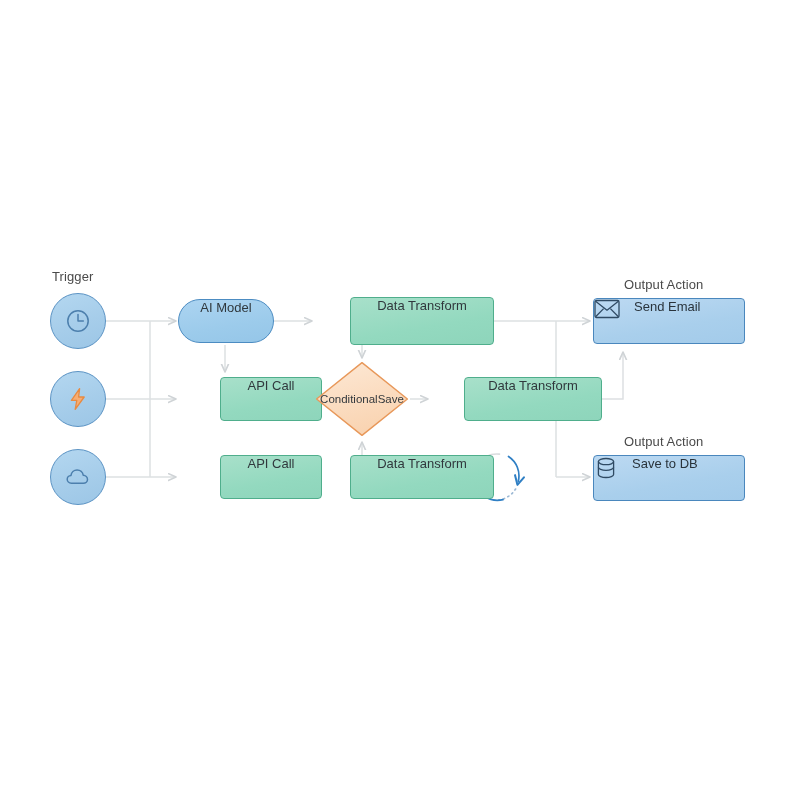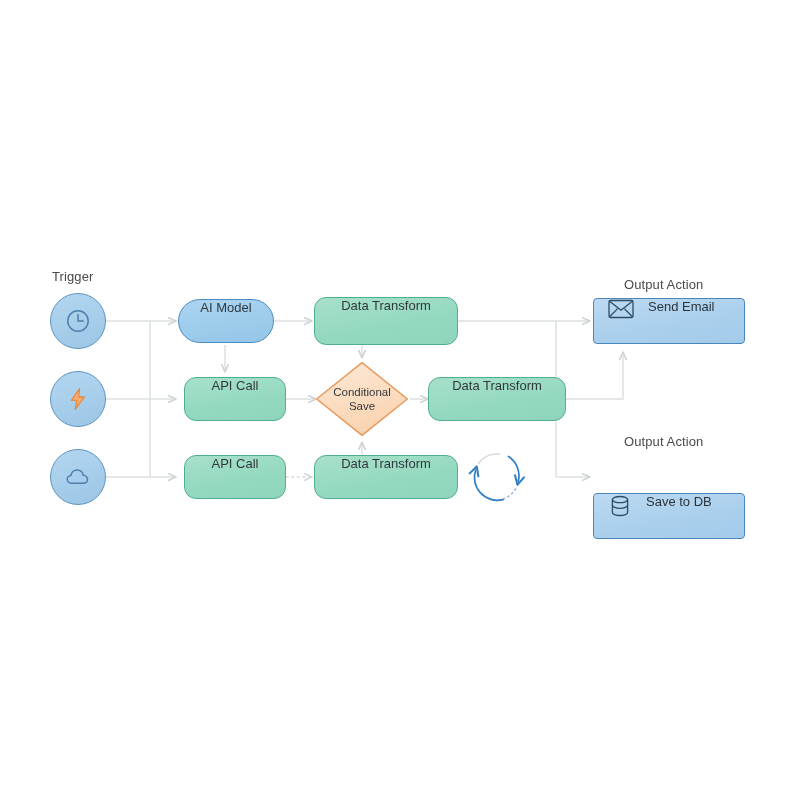--- a/index.html
+++ b/index.html
@@ -58,54 +58,54 @@
     display: flex;
     align-items: flex-start;
     justify-content: center;
     font-size: 13px;
     color: #30383d;
     white-space: nowrap;
   }
   .node.green {
     background: linear-gradient(170deg, #a8e0ca 0%, #93d9bf 60%, #8ed5bb 100%);
     border: 1.3px solid #4fae8c;
-    border-radius: 12px;
+    border-radius: 4px;
+    margin-left: 36px;
   }
   .node.blue-pill {
     background: linear-gradient(170deg, #acd4f1 0%, #9ccbeb 60%, #95c6e8 100%);
     border: 1.3px solid #4c8cc2;
     border-radius: 999px;
   }
   .node.blue-box {
     background: linear-gradient(170deg, #bcd9f2 0%, #a9cfec 60%, #a3cbea 100%);
     border: 1.4px solid #4a87bd;
     border-radius: 4px;
     justify-content: flex-start;
-    padding-left: 14px;
     gap: 14px;
   }
   .node.blue-box .label { color: #29333b; }
 
   
   .diamond-wrap {
     position: absolute;
     width: 94px;
     height: 76px;
   }
   .diamond-shape {
     position: absolute;
     left: 0; top: 0;
     width: 100%; height: 100%;
   }
   .diamond-text {
     position: absolute;
     left: 0; top: 0;
     width: 100%; height: 100%;
     display: flex;
-    flex-direction: column;
+    flex-direction: row;
     align-items: center;
     justify-content: center;
     font-size: 11.5px;
     line-height: 14px;
     color: #33383c;
     text-align: center;
   }
 
   
   .loop-wrap {
@@ -274,21 +274,21 @@
     <span>
       <svg class="icon-svg" width="26" height="20" viewBox="0 0 26 20" xmlns="http://www.w3.org/2000/svg">
         <rect x="1" y="1.5" width="24" height="17" rx="1.4" fill="none" stroke="#2f4a63" stroke-width="1.3"></rect>
         <path d="M1.6,2.3 L13,11.2 L24.4,2.3" fill="none" stroke="#2f4a63" stroke-width="1.3" stroke-linejoin="round"></path>
         <path d="M1.6,17.8 L9.6,9.6 M24.4,17.8 L16.4,9.6" fill="none" stroke="#2f4a63" stroke-width="1.3"></path>
       </svg>
     </span>
     <span class="label">Send Email</span>
   </div>
 
-  <div class="node blue-box" style="left:593px; top:455px; width:152px; height:46px;margin-top:38px;">
+  <div class="node blue-box" style="left:593px; top:455px; width:152px; height:46px;">
     <span>
       <svg class="icon-svg" width="24" height="24" viewBox="0 0 24 24" xmlns="http://www.w3.org/2000/svg">
         <ellipse cx="12" cy="5.6" rx="7.6" ry="3.1" fill="none" stroke="#2f4a63" stroke-width="1.3"></ellipse>
         <path d="M4.4,5.6 L4.4,18.4 C4.4,20.1 7.8,21.5 12,21.5
                  C16.2,21.5 19.6,20.1 19.6,18.4 L19.6,5.6" fill="none" stroke="#2f4a63" stroke-width="1.3"></path>
         <path d="M4.4,11.2 C4.4,12.9 7.8,14.3 12,14.3 C16.2,14.3 19.6,12.9 19.6,11.2" fill="none" stroke="#2f4a63" stroke-width="1.3"></path>
       </svg>
     </span>
     <span class="label">Save to DB</span>
   </div>

